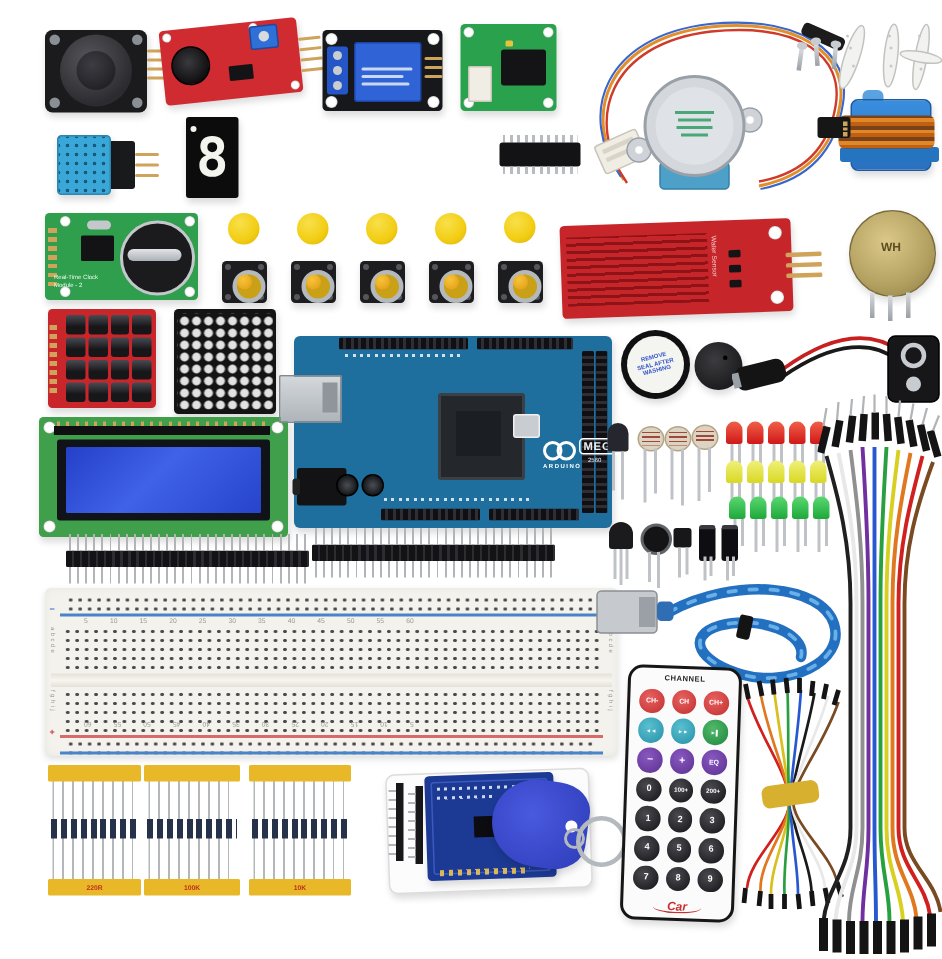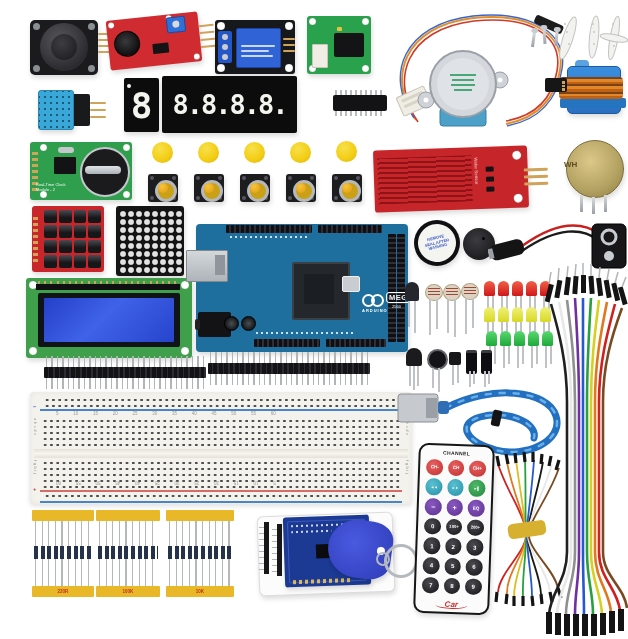--- a/index.html
+++ b/index.html
@@ -152,21 +152,21 @@
   .wat .tr{position:absolute;left:4px;top:8px;width:94px;height:46px;
         background:repeating-linear-gradient(0deg,#8f1216 0 2px,transparent 2px 5px);}
   .wat .lbl{position:absolute;left:100px;top:10px;height:42px;writing-mode:vertical-rl;
         font-size:4.5px;color:#f4c8c8;}
   .wat .cmp{position:absolute;background:#141416;border-radius:1px;}
 
   
   .pot{left:564px;top:140px;width:60px;height:76px;}
   .pot .body{position:absolute;left:2px;top:0;width:56px;height:56px;border-radius:50%;
         background:radial-gradient(circle at 42% 36%,#dcc98a,#b3a162 60%,#8e7c42);border:1px solid #7c6c3a;}
-  .pot .mark{position:absolute;left:0;top:20px;width:60px;text-align:left;font-size:8px;font-weight:bold;color:#5c4e20;}
+  .pot .mark{position:absolute;left:0;top:20px;width:60px;text-align:center;font-size:8px;font-weight:bold;color:#5c4e20;}
   .pot .leg{width:3px;height:17px;background:linear-gradient(#d8dbde,#9aa0a6);}
 
   
   .irled{left:405px;top:282px;width:14px;height:19px;background:#26262e;border-radius:7px 7px 2px 2px;}
   .ldr{width:16px;height:15px;border-radius:50%;background:#ddd3c2;border:1px solid #b4a485;}
   .ldr i{position:absolute;left:2px;top:3px;right:2px;bottom:3px;
         background:repeating-linear-gradient(0deg,transparent 0 2px,#a04838 2px 3px);}
   .led{width:11px;height:15px;border-radius:6px 6px 2px 2px;}
   .led.r{background:linear-gradient(#f06048,#d01818);}
   .led.y{background:linear-gradient(#f0f07a,#d8d824);}
@@ -368,23 +368,20 @@
     <div class="pcb"></div>
     <div class="blue shadow"></div>
     <div class="goldpin" style="left:52px;top:14px;width:16px;"></div>
     <div class="goldpin" style="left:52px;top:21px;width:16px;"></div>
     <div class="goldpin" style="left:52px;top:28px;width:16px;"></div>
   </div>
 
   <div class="abs seg seg1 shadow">
     <i class="dot"></i>
     <span>8</span>
-  </div>
-  <div class="abs seg seg4 shadow">
-    <span>8.8.8.8.</span>
   </div>
 
   <div class="abs dip">
     <div class="lg" style="top:0;"></div>
     <div class="bd"></div>
     <div class="lg" style="bottom:0;"></div>
   </div>
 
   <div class="abs ycap" style="left:152px;top:142px;"></div>
   <div class="abs ycap" style="left:198px;top:142px;"></div>

